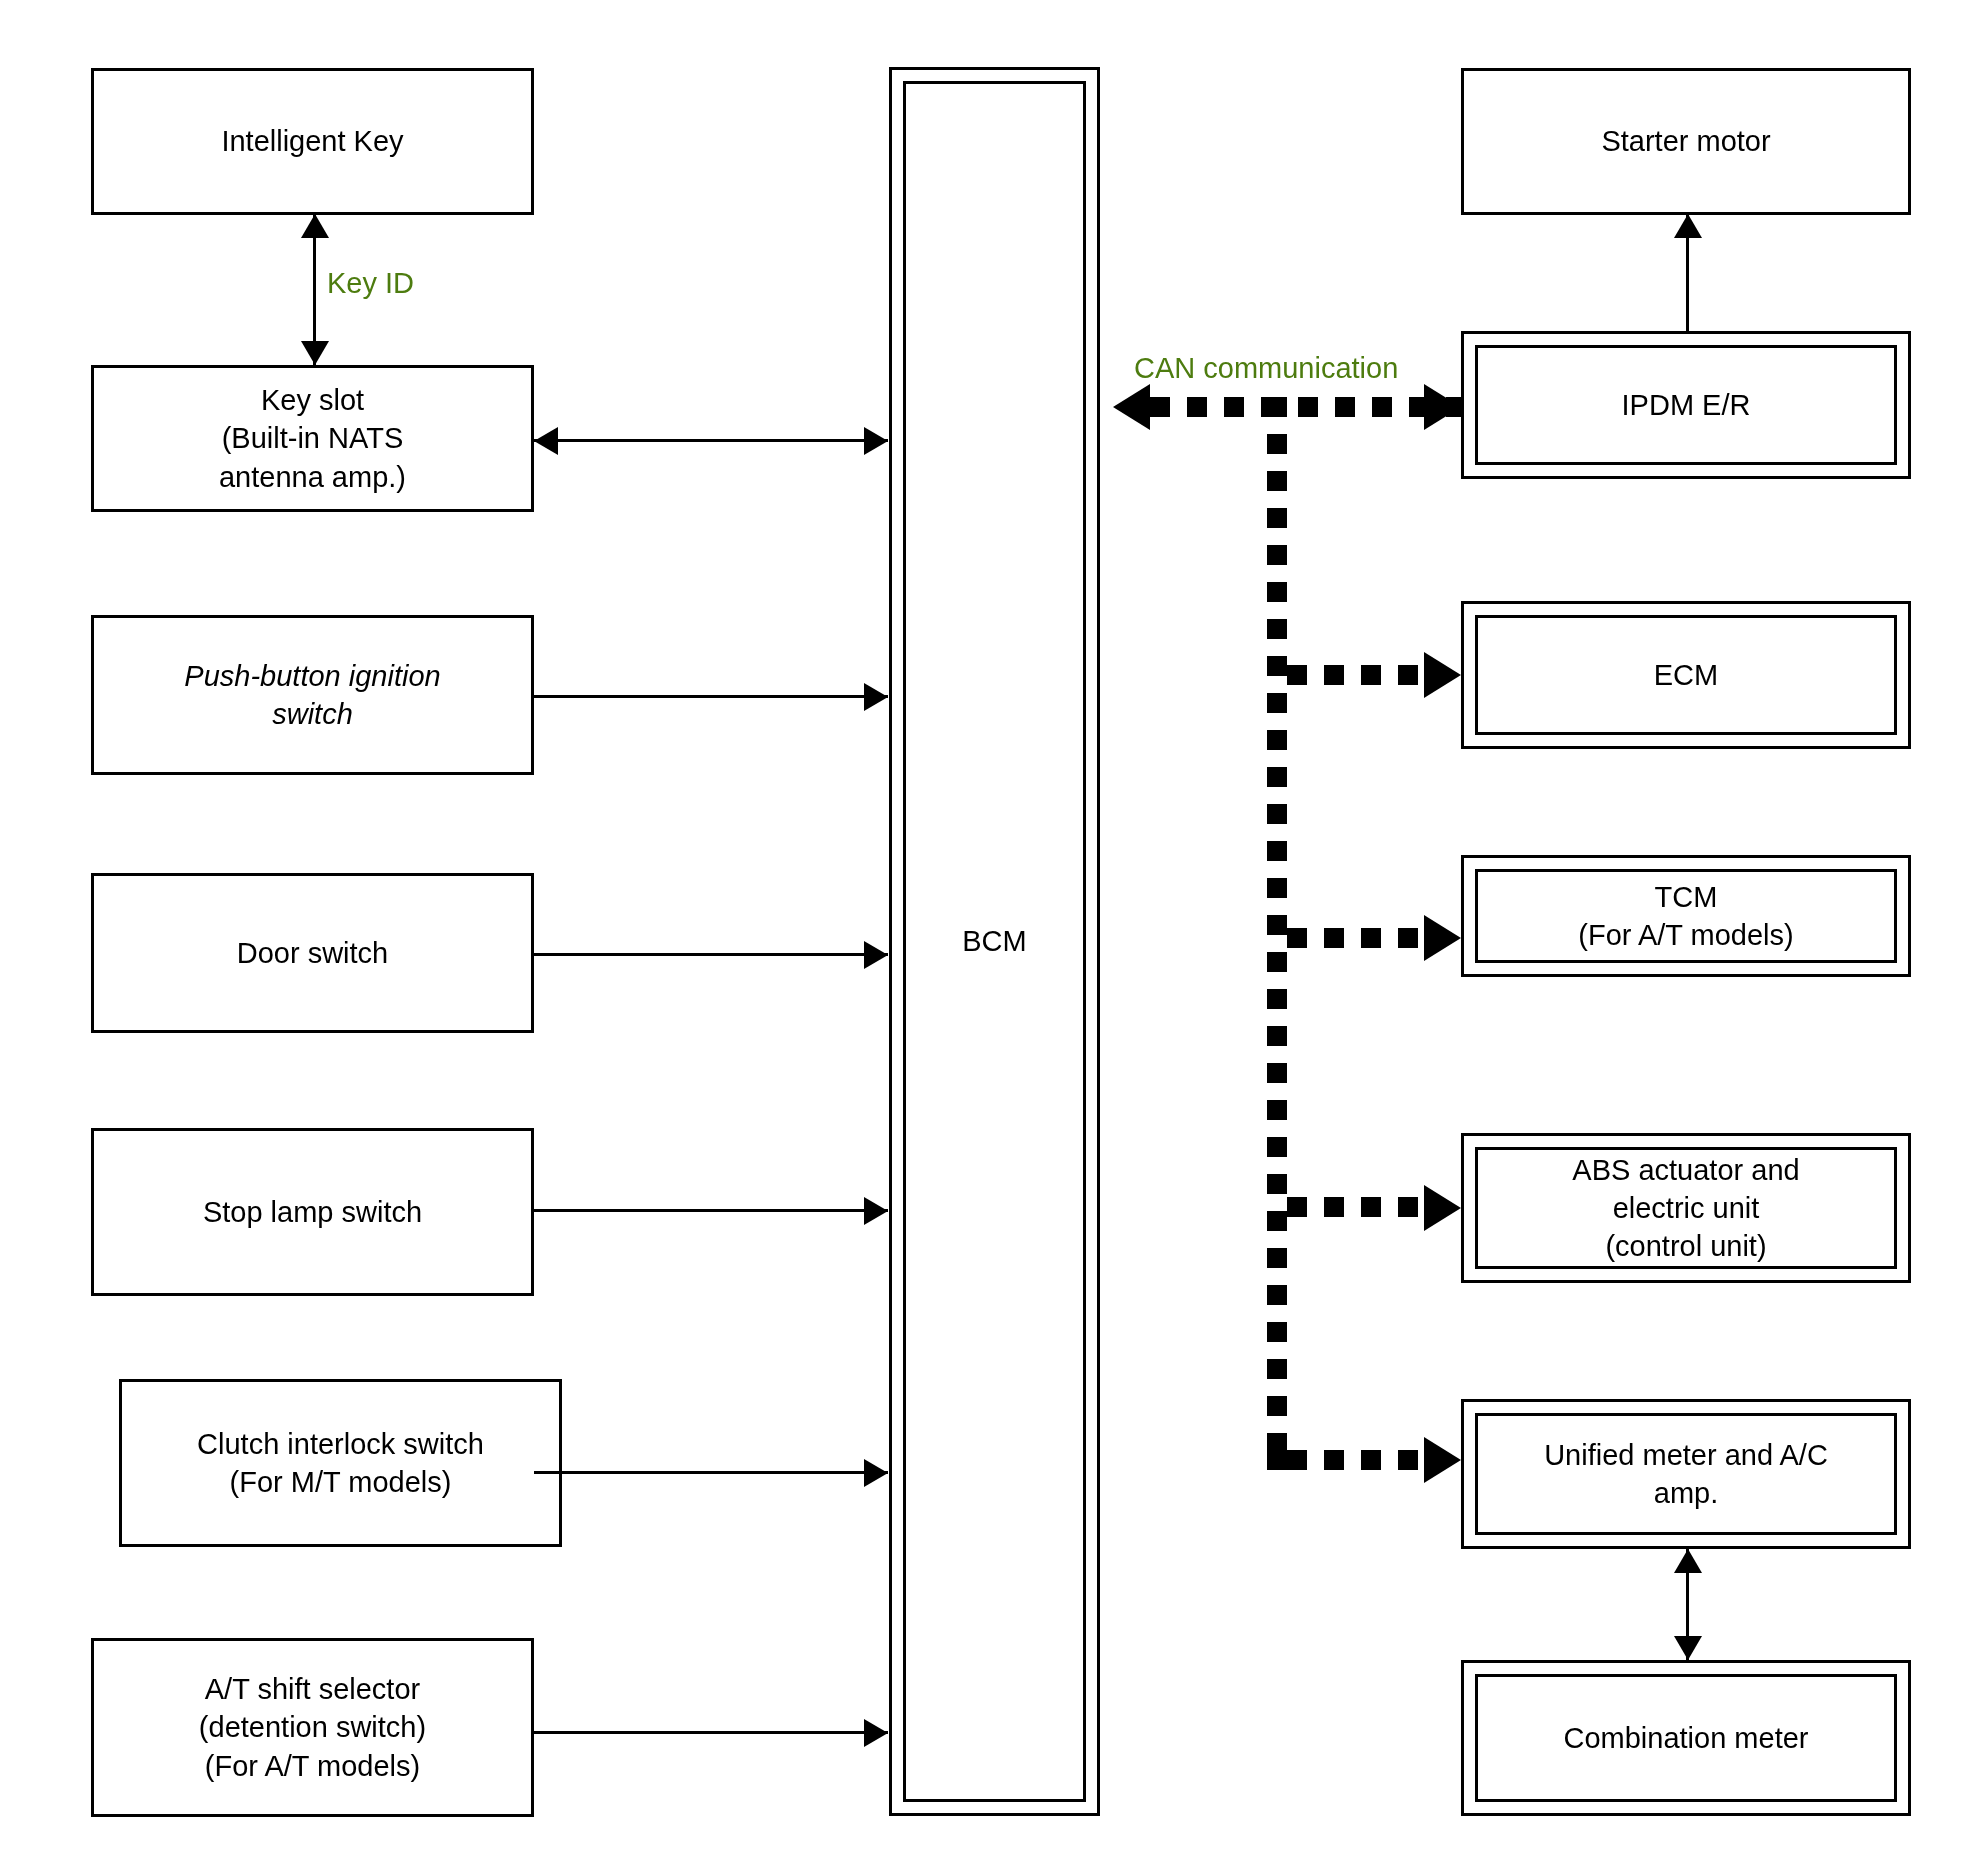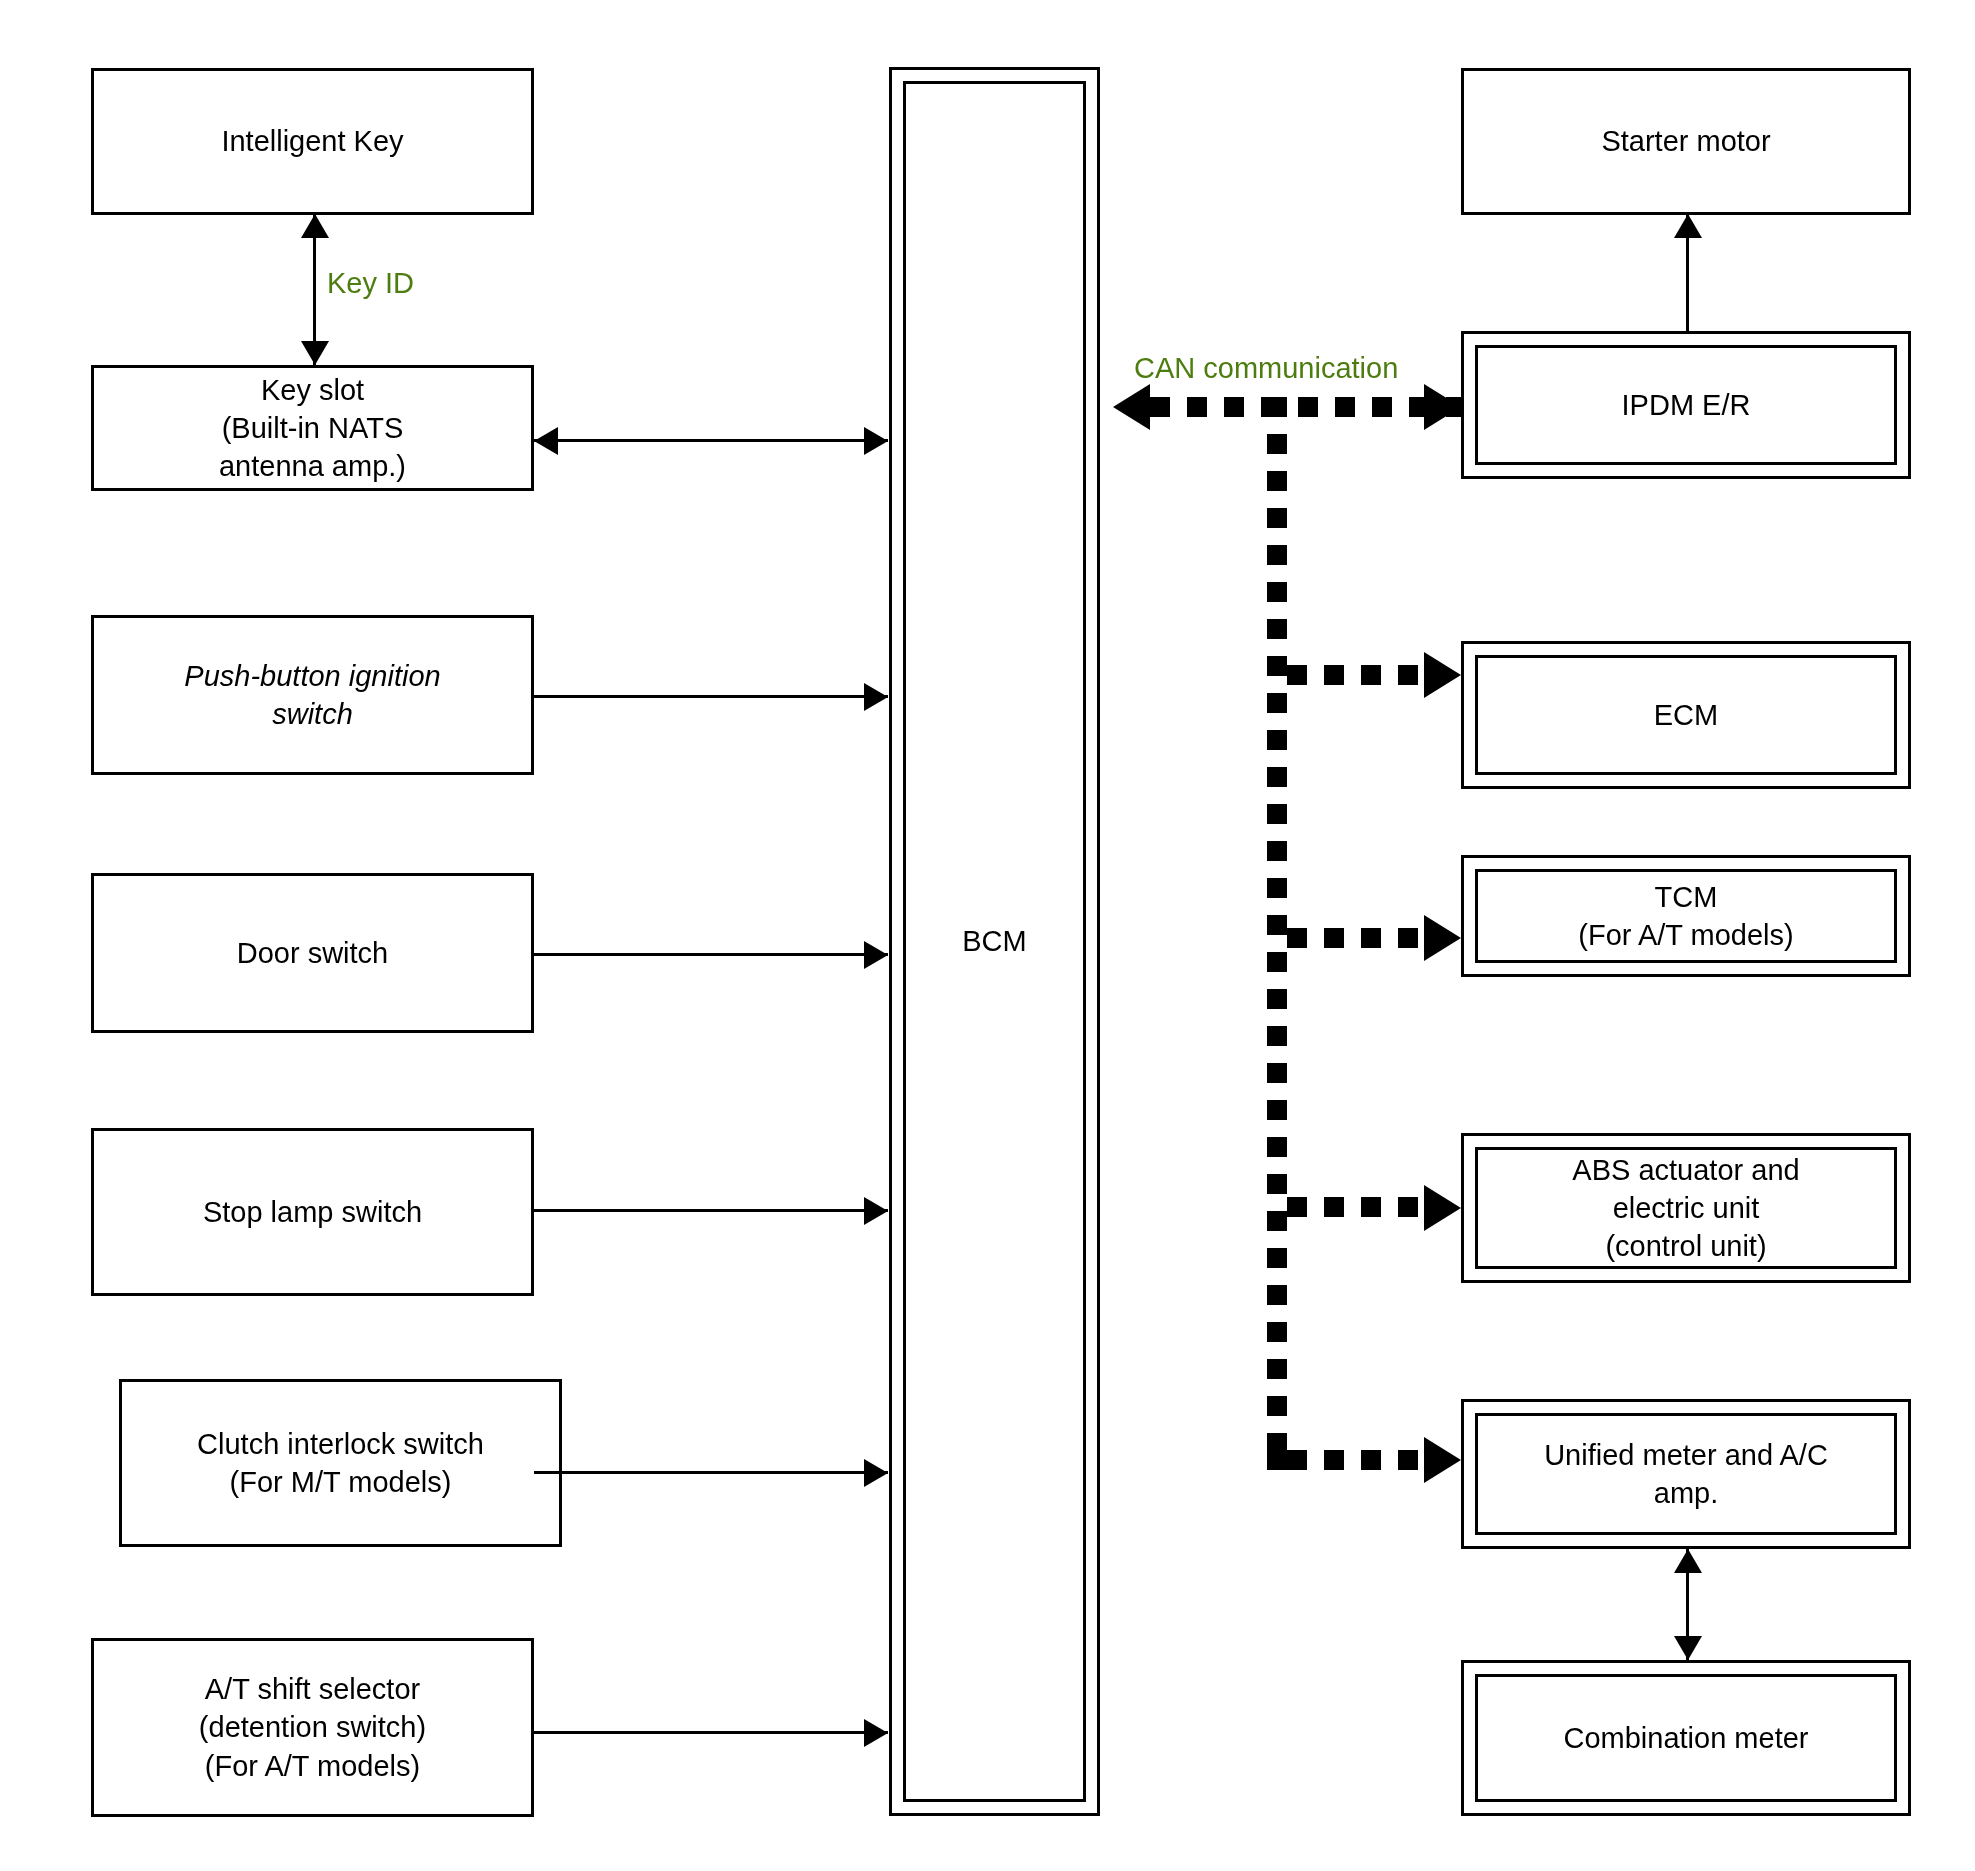--- a/index.html
+++ b/index.html
@@ -149,21 +149,21 @@
 </style>
 </head>
 <body>
 
 <div id="canvas">
 
   <div class="box single" id="intelligent-key-box" style="left:91px; top:68px; width:443px; height:147px;">
     <span class="label">Intelligent Key</span>
   </div>
 
-  <div class="box single" id="key-slot-box" style="left:91px; top:365px; width:443px; height:126px;">
+  <div class="box single" id="key-slot-box" style="left:91px; top:365px; width:443px; height:147px;">
     <span class="label">Key slot
 (Built-in NATS
 antenna amp.)</span>
   </div>
 
   <div class="box single" id="push-button-ignition-switch-box" style="left:91px; top:615px; width:443px; height:160px;font-style:italic;">
     <span class="label">Push-button ignition
 switch</span>
   </div>
 
@@ -195,21 +195,21 @@
   <div class="box single" id="starter-motor-box" style="left:1461px; top:68px; width:450px; height:147px;">
     <span class="label">Starter motor</span>
   </div>
 
   <div class="box double" id="ipdm-er-box" style="left:1461px; top:331px; width:450px; height:148px;">
     <div class="inner">
       <span class="label">IPDM E/R</span>
     </div>
   </div>
 
-  <div class="box double" id="ecm-box" style="left:1461px; top:601px; width:450px; height:148px;margin-top:40px;">
+  <div class="box double" id="ecm-box" style="left:1461px; top:601px; width:450px; height:148px;">
     <div class="inner">
       <span class="label">ECM</span>
     </div>
   </div>
 
   <div class="box double" id="tcm-box" style="left:1461px; top:855px; width:450px; height:122px;">
     <div class="inner">
       <span class="label">TCM
 (For A/T models)</span>
     </div>

